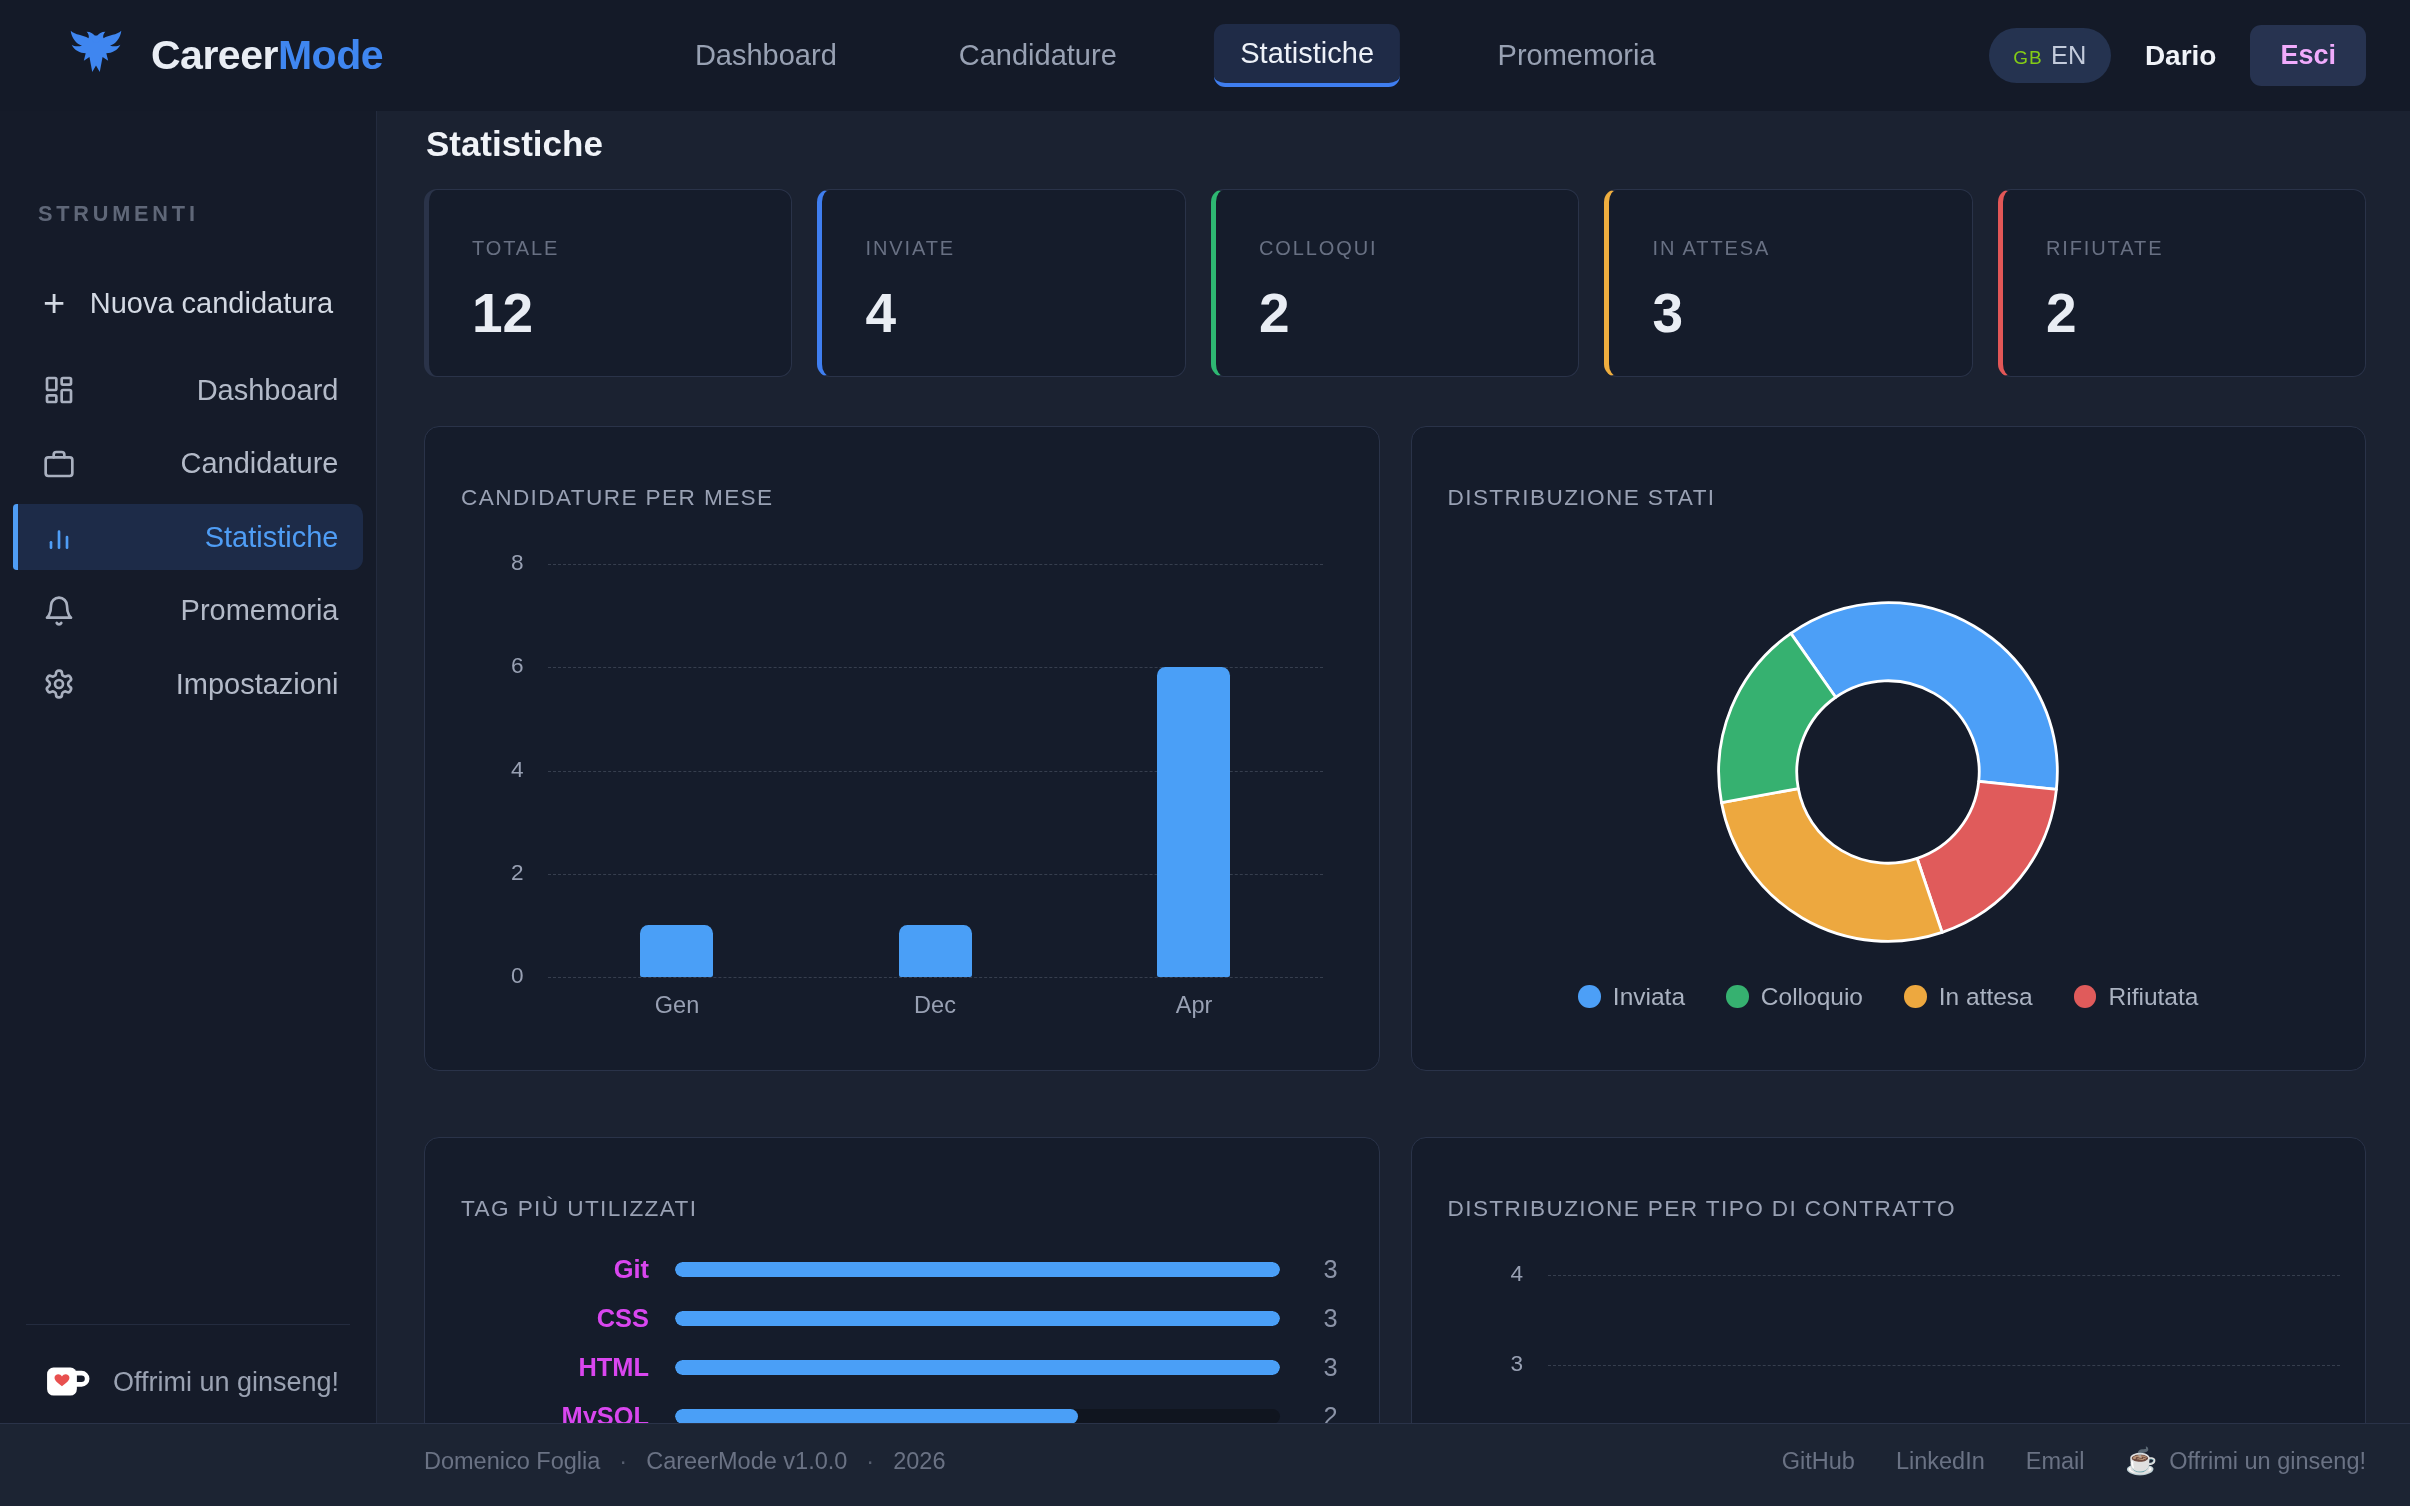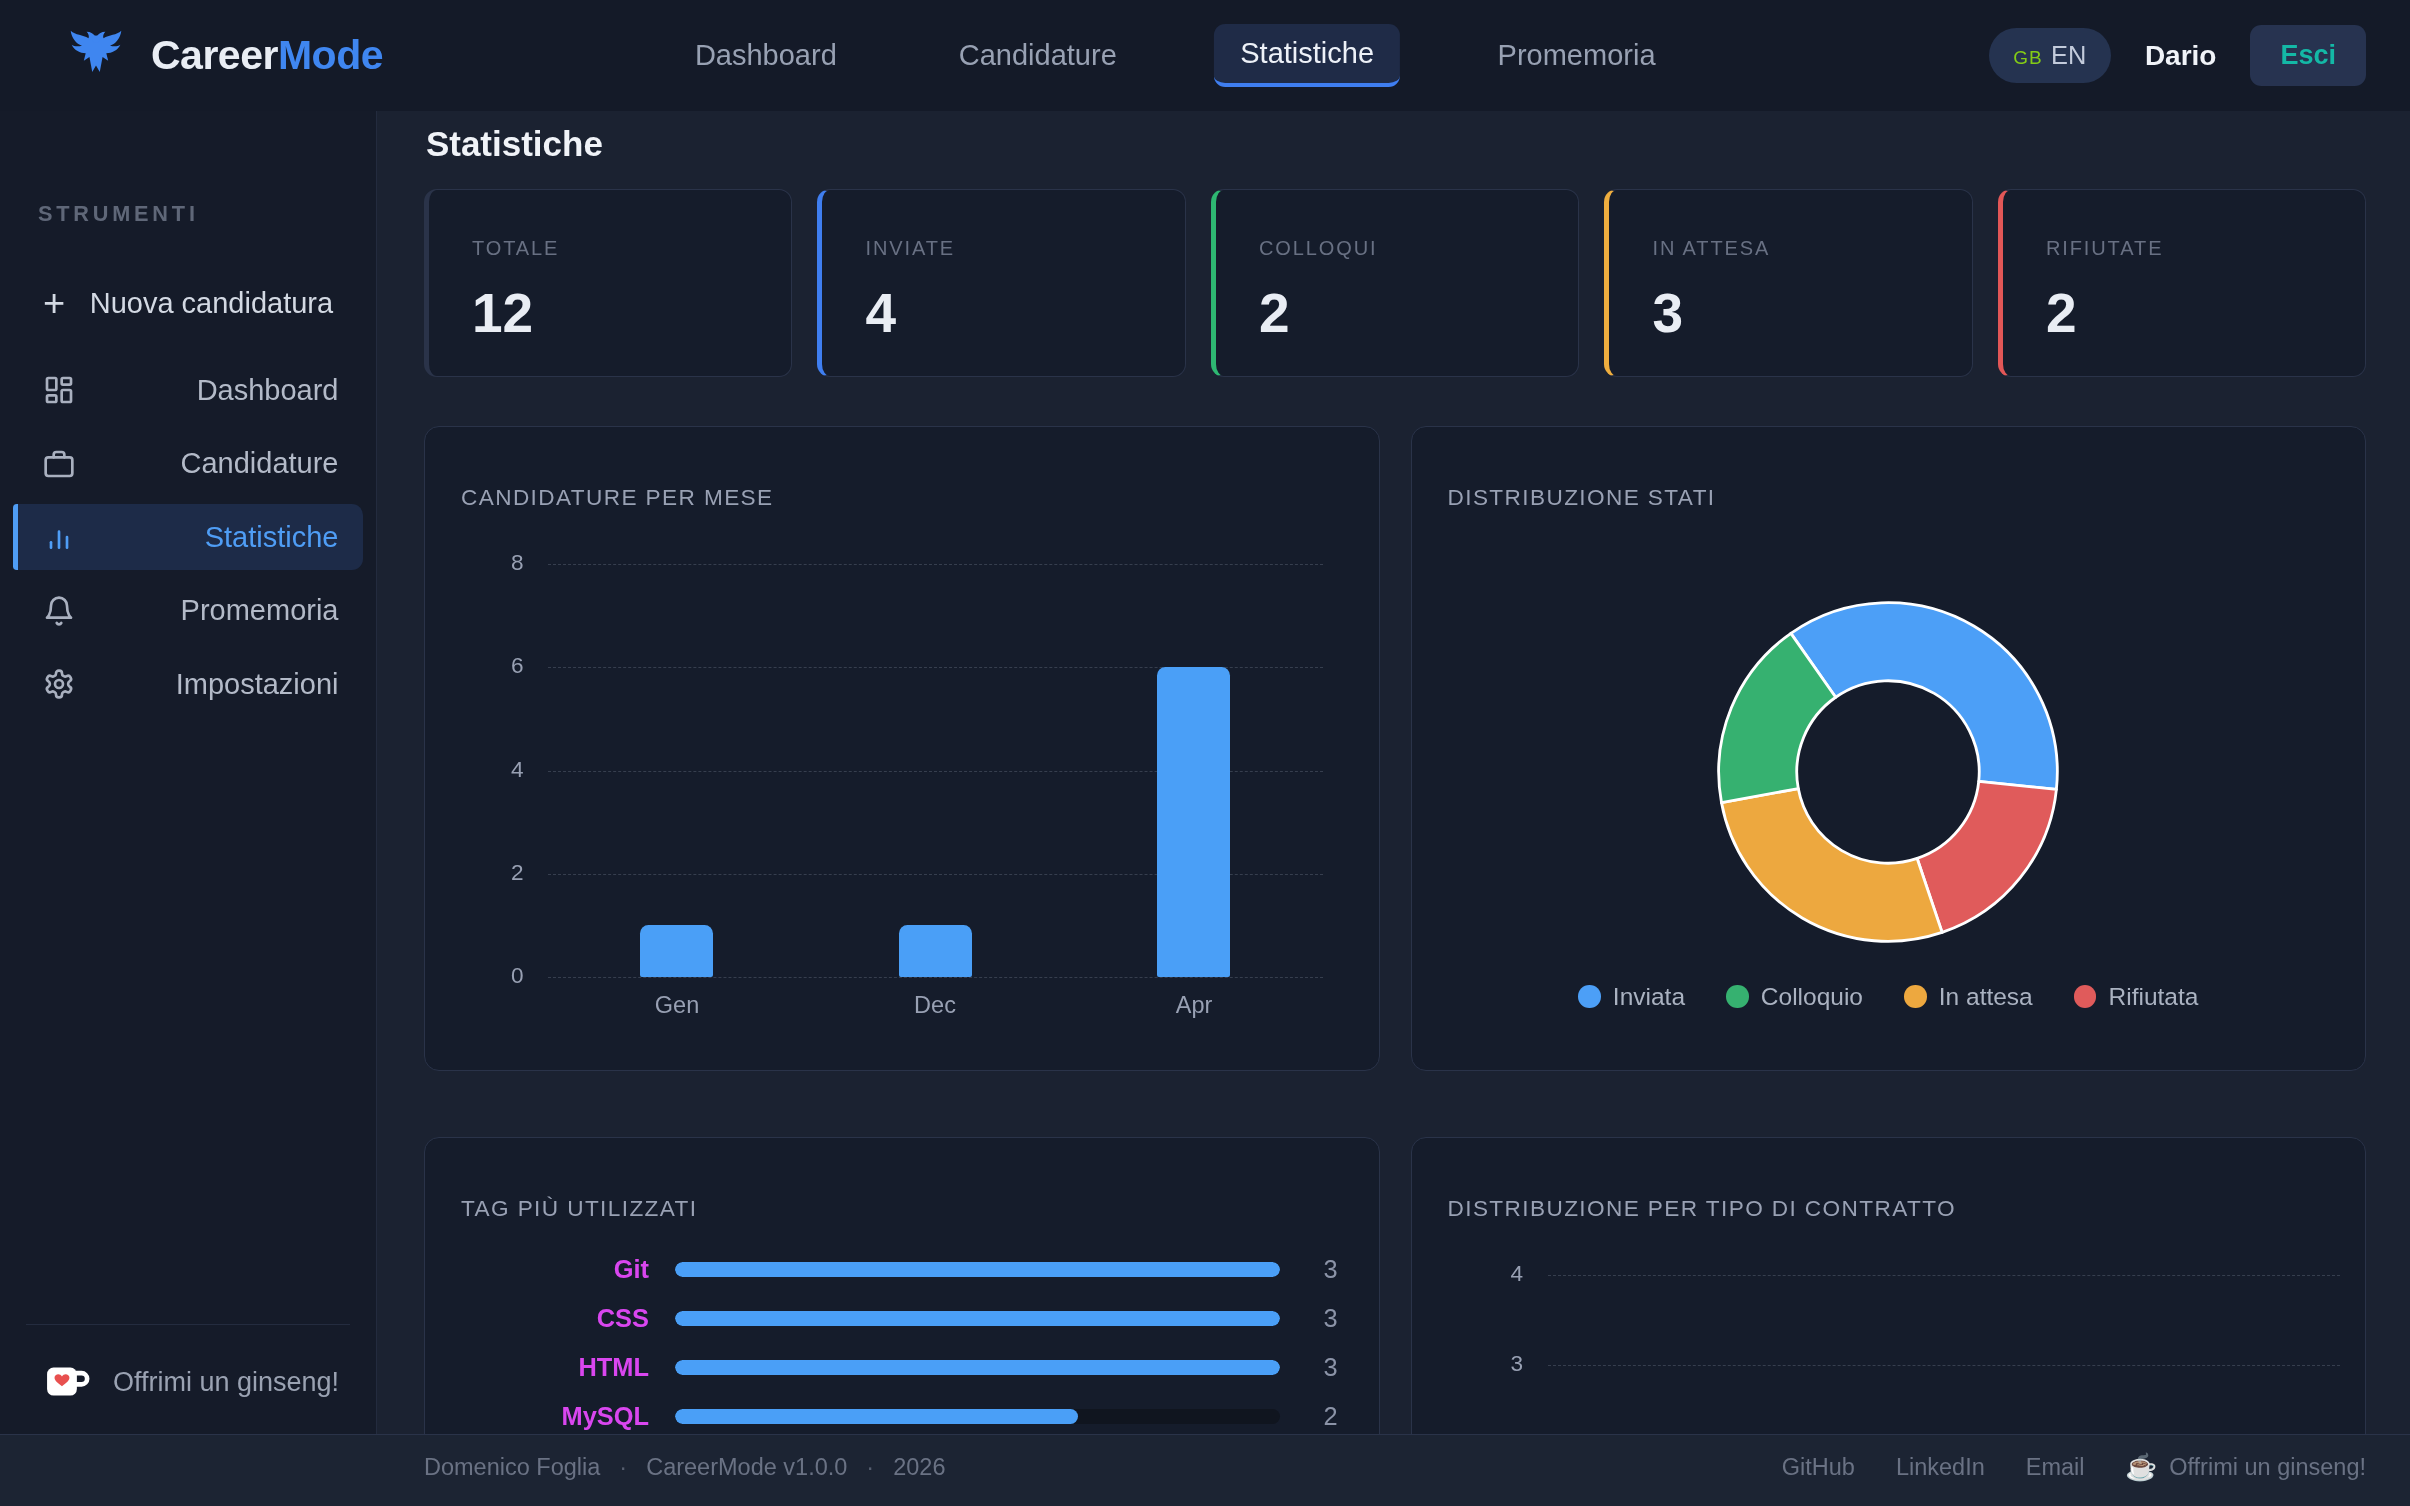--- a/index.html
+++ b/index.html
@@ -18,21 +18,21 @@
   .nav-link { font-size:29px; color:#98a1b3; padding:15px 24.5px; cursor:pointer; white-space:nowrap; }
   .nav-link.active { background:#1f2b47; color:#edf1f8; border-radius:11.3px;
                      border-bottom:4.7px solid #3f7ef0; padding:13px 26px; }
   .nav-right { margin-left:auto; display:flex; align-items:center; gap:34px; }
   .lang-pill { display:flex; align-items:baseline; gap:8.5px; background:#253350; border-radius:941px;
                padding:13px 24.5px; cursor:pointer; }
   .lang-small { font-size:19px; color:#84cc16; letter-spacing:0.9px; }
   .lang-code { font-size:25.4px; color:#c3cbdb; }
   .nav-user { font-size:28px; font-weight:700; color:#f0f3f8; }
   .logout-btn { background:#273350; border:none; border-radius:11.3px; padding:15px 30px;
-                font-size:27px; font-weight:700; color:#14b8a6; cursor:pointer;
+                font-size:27px; font-weight:700; color:#f0abfc; cursor:pointer;
                 font-family:"Liberation Sans", sans-serif; }
 
   
   .sidebar { position:absolute; top:111px; left:0; width:377px; bottom:68px; background:#151b29;
              border-right:0.9px solid #232b3e; z-index:20; padding-top:90px; }
   .side-section-title { margin:0 0 43px 38px; font-size:21.7px; font-weight:700; letter-spacing:3.8px;
                         color:#5f6778; }
   .side-new { display:flex; align-items:center; gap:24.5px; padding:0 22.6px 0 43px; height:66px;
               margin-bottom:21px; cursor:pointer; }
   .side-new-plus { font-size:38px; font-weight:400; color:#d3d9e3; line-height:1; }
@@ -87,21 +87,21 @@
   
   .tag-rows { position:absolute; left:36px; right:41px; top:117px; }
   .tag-row { display:flex; align-items:center; height:30px; margin-bottom:19px; }
   .tag-label { width:188px; text-align:right; font-size:25.4px; font-weight:600; color:#d946ef; }
   .tag-track { flex:1; margin:0 26px; height:15px; border-radius:8.5px; background:#10151f;
                position:relative; overflow:hidden; }
   .tag-fill { position:absolute; left:0; top:0; bottom:0; background:#4a9ff7; border-radius:8.5px; }
   .tag-value { width:32px; text-align:right; font-size:25.4px; color:#8b93a7; }
 
   
-  .footer { position:absolute; left:0; right:0; bottom:0; height:73px; background:#1c2433;
+  .footer { position:absolute; left:0; right:0; bottom:0; height:84px; background:#1c2433;
             border-top:0.9px solid #2a3349; z-index:40; display:flex; align-items:center;
             padding:0 45px 8px 424px; }
   .footer-left { display:flex; align-items:center; gap:19px; font-size:23.5px; color:#6a7284; }
   .footer-sep { color:#565e6f; }
   .footer-right { margin-left:auto; display:flex; align-items:center; gap:41px; }
   .footer-link { font-size:23.5px; color:#6a7284; cursor:pointer; }
   .footer-support { display:flex; align-items:center; gap:11.3px; cursor:pointer; }
   .footer-coffee { font-size:26px; }
   .footer-support-label { font-size:23.5px; color:#6a7284; }
 </style>

